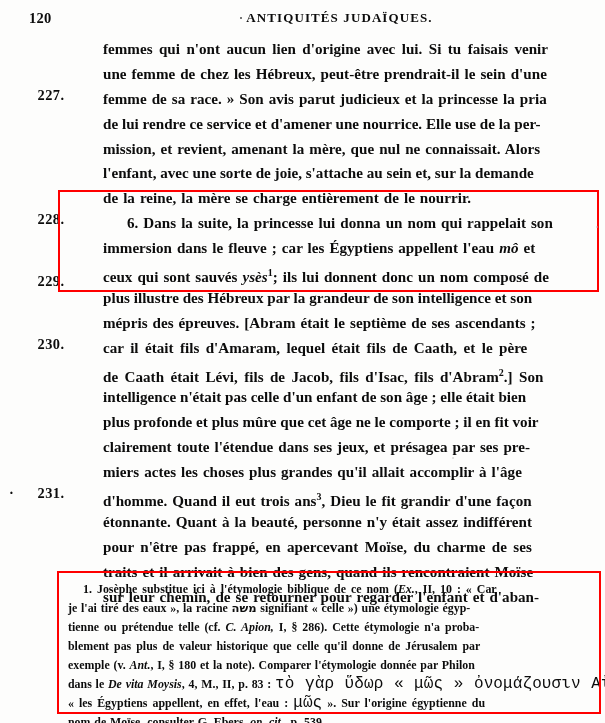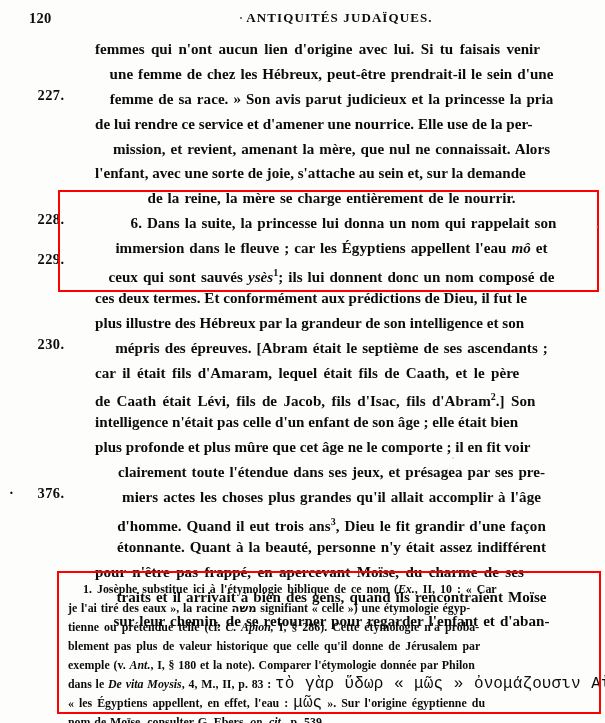--- a/index.html
+++ b/index.html
@@ -63,22 +63,23 @@
     width: 473px;
   }
   .tline {
     position: relative;
     height: 24.9px;
     line-height: 24.9px;
     font-size: 15.1px;
     font-weight: bold;
     white-space: nowrap;
     letter-spacing: 0.02px;
-  }
-  .ws1 { word-spacing: 1.2px; text-align: center; }
+    margin-left: 8px;
+  }
+  .ws1 { word-spacing: 1.2px; }
   .ws2 { word-spacing: 2.6px; }
   .ws0 { word-spacing: 0px; }
   .indent { padding-left: 24px; }
   i { font-style: italic; }
   .sup {
     font-size: 10px;
     vertical-align: super;
     font-weight: bold;
   }
 
@@ -163,43 +164,42 @@
 <div id="page">
 
   <div class="runhead">
     <span class="folio">120</span>
     <span class="runtitle-dot"></span>
     <span class="runtitle">ANTIQUITÉS JUDAÏQUES.</span>
   </div>
 
   <div class="marginno" style="top:87px;">227.</div>
   <div class="marginno" style="top:211px;">228.</div>
-  <div class="marginno" style="top:251px;">229.</div>
+  <div class="marginno" style="top:273px;">229.</div>
   <div class="marginno" style="top:336px;">230.</div>
   <div class="marginno" style="top:485px;">
-    <span class="dotlead">·</span><span>376.</span>
+    <span class="dotlead">·</span><span>231.</span>
   </div>
 
   <div class="column">
 
     <div class="tline ws2">femmes qui n'ont aucun lien d'origine avec lui. Si tu faisais venir</div>
     <div class="tline ws1">une femme de chez les Hébreux, peut-être prendrait-il le sein d'une</div>
     <div class="tline ws1">femme de sa race. » Son avis parut judicieux et la princesse la pria</div>
     <div class="tline ws0">de lui rendre ce service et d'amener une nourrice. Elle use de la per-</div>
     <div class="tline ws1">mission, et revient, amenant la mère, que nul ne connaissait. Alors</div>
     <div class="tline ws0">l'enfant, avec une sorte de joie, s'attache au sein et, sur la demande</div>
     <div class="tline ws1">de la reine, la mère se charge entièrement de le nourrir.</div>
 
     <div class="tline ws1 indent">6. Dans la suite, la princesse lui donna un nom qui rappelait son</div>
 
     <div class="tline ws1"><span>immersion dans le fleuve ; car les Égyptiens appellent l'eau </span><i>mô</i><span> et</span></div>
 
     <div class="tline ws1"><span>ceux qui sont sauvés </span><i>ysès</i><span class="sup">1</span><span>; ils lui donnent donc un nom composé de</span></div>
 
-    <div class="tline ws0">ces deux termes. Et conformément aux prédictions de Dieu, il fut le</div>
 
     <div class="tline ws0">plus illustre des Hébreux par la grandeur de son intelligence et son</div>
     <div class="tline ws1">mépris des épreuves. [Abram était le septième de ses ascendants ;</div>
     <div class="tline ws2">car il était fils d'Amaram, lequel était fils de Caath, et le père</div>
 
     <div class="tline ws2"><span>de Caath était Lévi, fils de Jacob, fils d'Isac, fils d'Abram</span><span class="sup">2</span><span>.] Son</span></div>
 
     <div class="tline ws0">intelligence n'était pas celle d'un enfant de son âge ; elle était bien</div>
     <div class="tline ws0">plus profonde et plus mûre que cet âge ne le comporte ; il en fit voir</div>
     <div class="tline ws1">clairement toute l'étendue dans ses jeux, et présagea par ses pre-</div>

